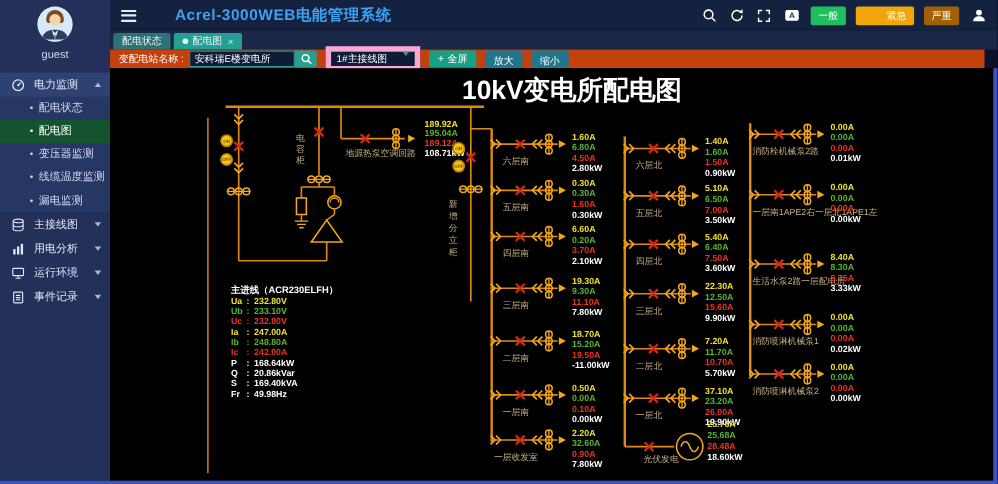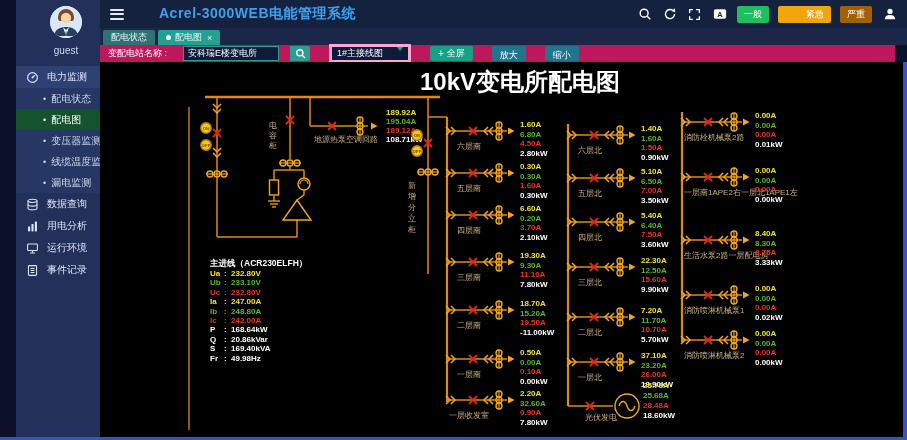--- a/index.html
+++ b/index.html
@@ -1,20 +1,20 @@
 <!DOCTYPE html>
 <html><head>
 <meta charset="utf-8">
 <style>
   html,body{margin:0;padding:0;}
   body{width:907px;height:440px;position:relative;overflow:hidden;
        background:#0a1128;font-family:"Liberation Sans","DejaVu Sans",sans-serif;
        -webkit-font-smoothing:antialiased;}
   
-  .sidebar{position:absolute;left:16px;top:0;width:100px;height:437px;background:#22305a;}
+  .sidebar{position:absolute;left:0;top:0;width:100px;height:437px;background:#22305a;}
   .avatar-wrap{padding-top:6px;text-align:center;}
   .avatar{width:32px;height:32px;border-radius:50%;background:#d7e9f7;margin:0 auto;overflow:hidden;}
   .username{color:#cfd9ee;font-size:10px;margin-top:7px;text-align:center;}
   .menu{margin-top:10px;}
   .m-item{height:22px;display:flex;align-items:center;padding:0 6px 0 10px;color:#dfe6f5;font-size:10px;cursor:pointer;}
   .m-item .m-icon{width:14px;height:14px;margin-right:7px;flex:none;display:flex;align-items:center;}
   .m-item .m-label{flex:1;white-space:nowrap;overflow:hidden;}
   .caret{width:0;height:0;border-left:3.5px solid transparent;border-right:3.5px solid transparent;margin-right:2px;}
   .caret.down{border-top:4px solid #aab6d8;}
   .caret.up{border-bottom:4px solid #aab6d8;}
@@ -31,25 +31,25 @@
   .h-icons{margin-left:auto;display:flex;align-items:center;gap:10px;}
   .h-ic{width:15px;height:15px;cursor:pointer;display:flex;align-items:center;justify-content:center;}
   .badge{font-size:9px;color:#fff;padding:2px 7px;border-radius:2px;cursor:pointer;white-space:nowrap;}
   
   .tabbar{position:absolute;left:100px;top:28px;right:0;height:17px;background:#1a2748;display:flex;align-items:flex-end;padding-left:3px;gap:3px;box-sizing:border-box;}
   .tab{height:15px;display:flex;align-items:center;font-size:9px;color:#eef4f6;padding:0 8px;border-radius:2px 2px 0 0;background:#2e7276;cursor:pointer;white-space:nowrap;}
   .tab.active{background:#23a093;}
   .tab .dot{width:5px;height:5px;border-radius:50%;background:#fff;margin-right:4px;}
   .tab .close{margin-left:5px;font-size:9px;opacity:.9;}
   
-  .toolbar{position:absolute;left:100px;top:45px;right:12px;height:17px;background:#be185d;display:flex;align-items:center;font-size:9px;color:#fff;padding-left:8px;gap:11px;box-sizing:border-box;}
+  .toolbar{position:absolute;left:100px;top:45px;right:12px;height:17px;background:#c2410c;display:flex;align-items:center;font-size:9px;color:#fff;padding-left:8px;gap:0;box-sizing:border-box;}
   .tb-label{margin-right:5px;white-space:nowrap;}
   .tb-input{width:86px;height:13px;background:#0e1c3a;border:1px solid #2a9d8f;color:#fff;font-size:9px;padding:0 4px;outline:none;font-family:inherit;}
   .tb-search{width:20px;height:15px;background:#2a9d8f;display:flex;align-items:center;justify-content:center;cursor:pointer;border-radius:0 2px 2px 0;}
-  .tb-select{width:66px;height:13px;border:3px solid #f9a8d4;background:#0e1c3a;display:flex;align-items:flex-start;padding:0 5px;margin-left:8px;cursor:pointer;}
+  .tb-select{width:66px;height:13px;border:5px solid #f9a8d4;background:#0e1c3a;display:flex;align-items:flex-start;padding:0 5px;margin-left:8px;cursor:pointer;}
   .tb-select .sel-txt{flex:1;white-space:nowrap;}
   .sel-caret{width:0;height:0;border-left:3.5px solid transparent;border-right:3.5px solid transparent;border-top:4px solid #2a9d8f;}
   .tb-btn{height:15px;padding:0 8px;border-radius:2px;display:flex;align-items:center;gap:3px;font-size:9px;color:#fff;cursor:pointer;margin-left:8px;white-space:nowrap;}
   .btn-full{background:#16a085;}
   .btn-zoom{background:#20768c;flex-direction:column;}
   
   .canvas{position:absolute;left:100px;top:62px;width:803px;height:375px;background:#000;}
   svg text{font-family:"Liberation Sans","DejaVu Sans",sans-serif;}
   .frame-right{position:absolute;left:903px;top:62px;width:4px;height:378px;background:#3a53c4;}
   .frame-bottom{position:absolute;left:0;top:437px;width:907px;height:3px;background:#3a53c4;}
@@ -92,21 +92,21 @@
       </div>
       <div>
         <div class="m-item">
           <span class="m-icon">
             <svg viewBox="0 0 16 16" width="13" height="13" fill="none" stroke="#dfe6f5" stroke-width="1.3">
               <ellipse cx="8" cy="3.5" rx="5.5" ry="2"></ellipse>
               <path d="M2.5 3.5v9c0 1.1 2.5 2 5.5 2s5.5-.9 5.5-2v-9"></path>
               <path d="M2.5 8c0 1.1 2.5 2 5.5 2s5.5-.9 5.5-2"></path>
             </svg>
           </span>
-          <span class="m-label">数据查询</span>
+          <span class="m-label">主接线图</span>
           <span class="caret down"></span>
         </div>
       </div>
       <div>
         <div class="m-item">
           <span class="m-icon">
             <svg viewBox="0 0 16 16" width="13" height="13" fill="#dfe6f5">
               <rect x="2.5" y="8" width="2.6" height="6"></rect>
               <rect x="6.7" y="5" width="2.6" height="9"></rect>
               <rect x="10.9" y="2" width="2.6" height="12"></rect>

